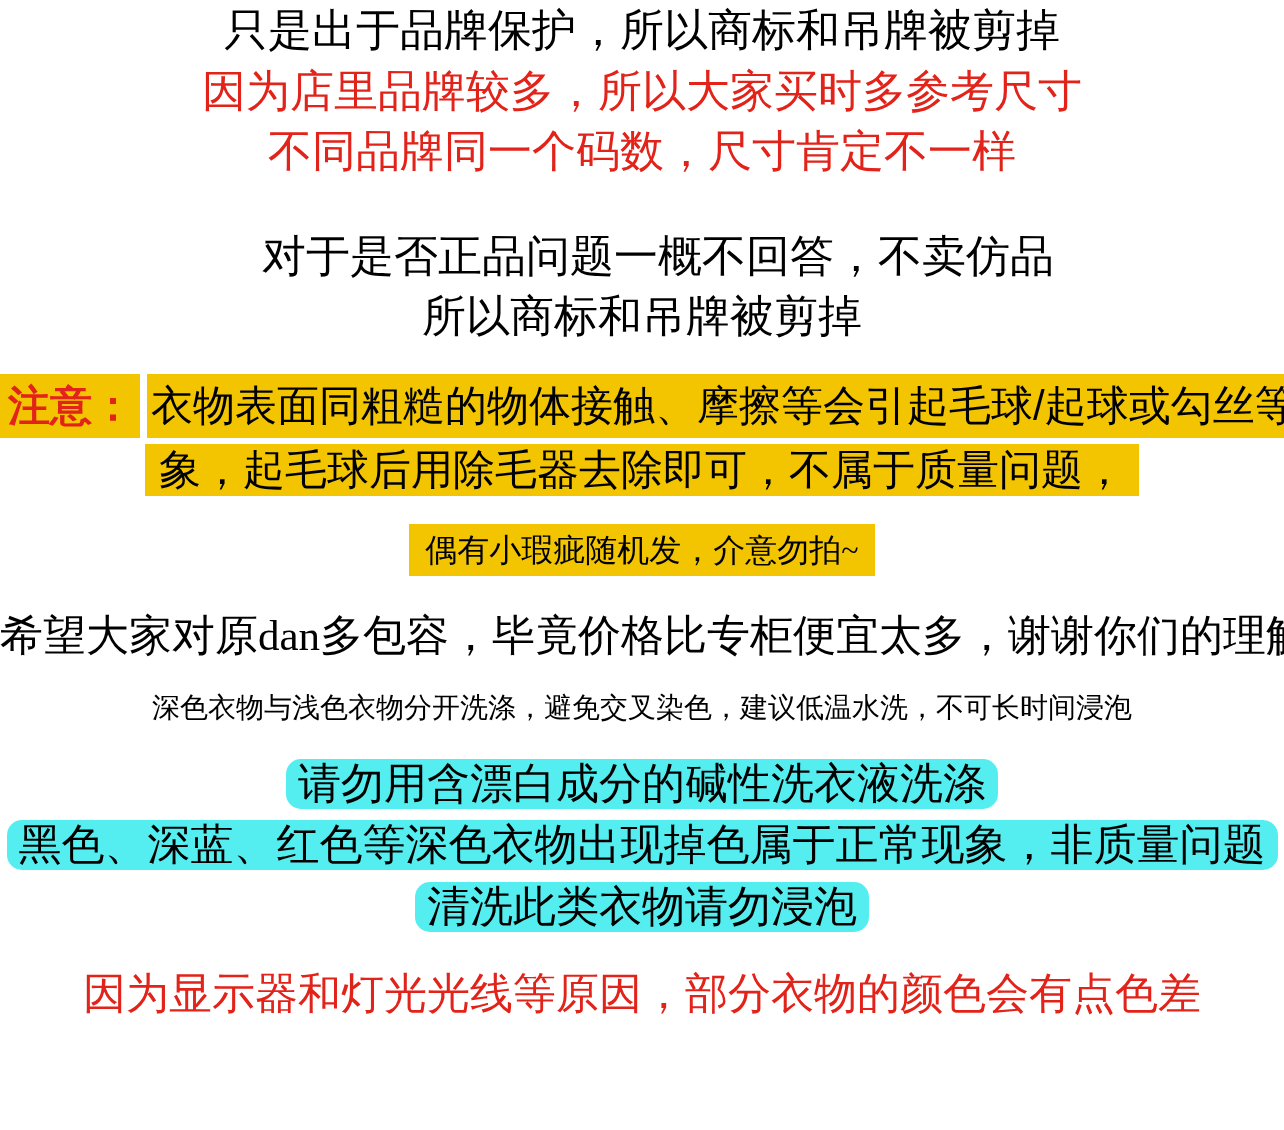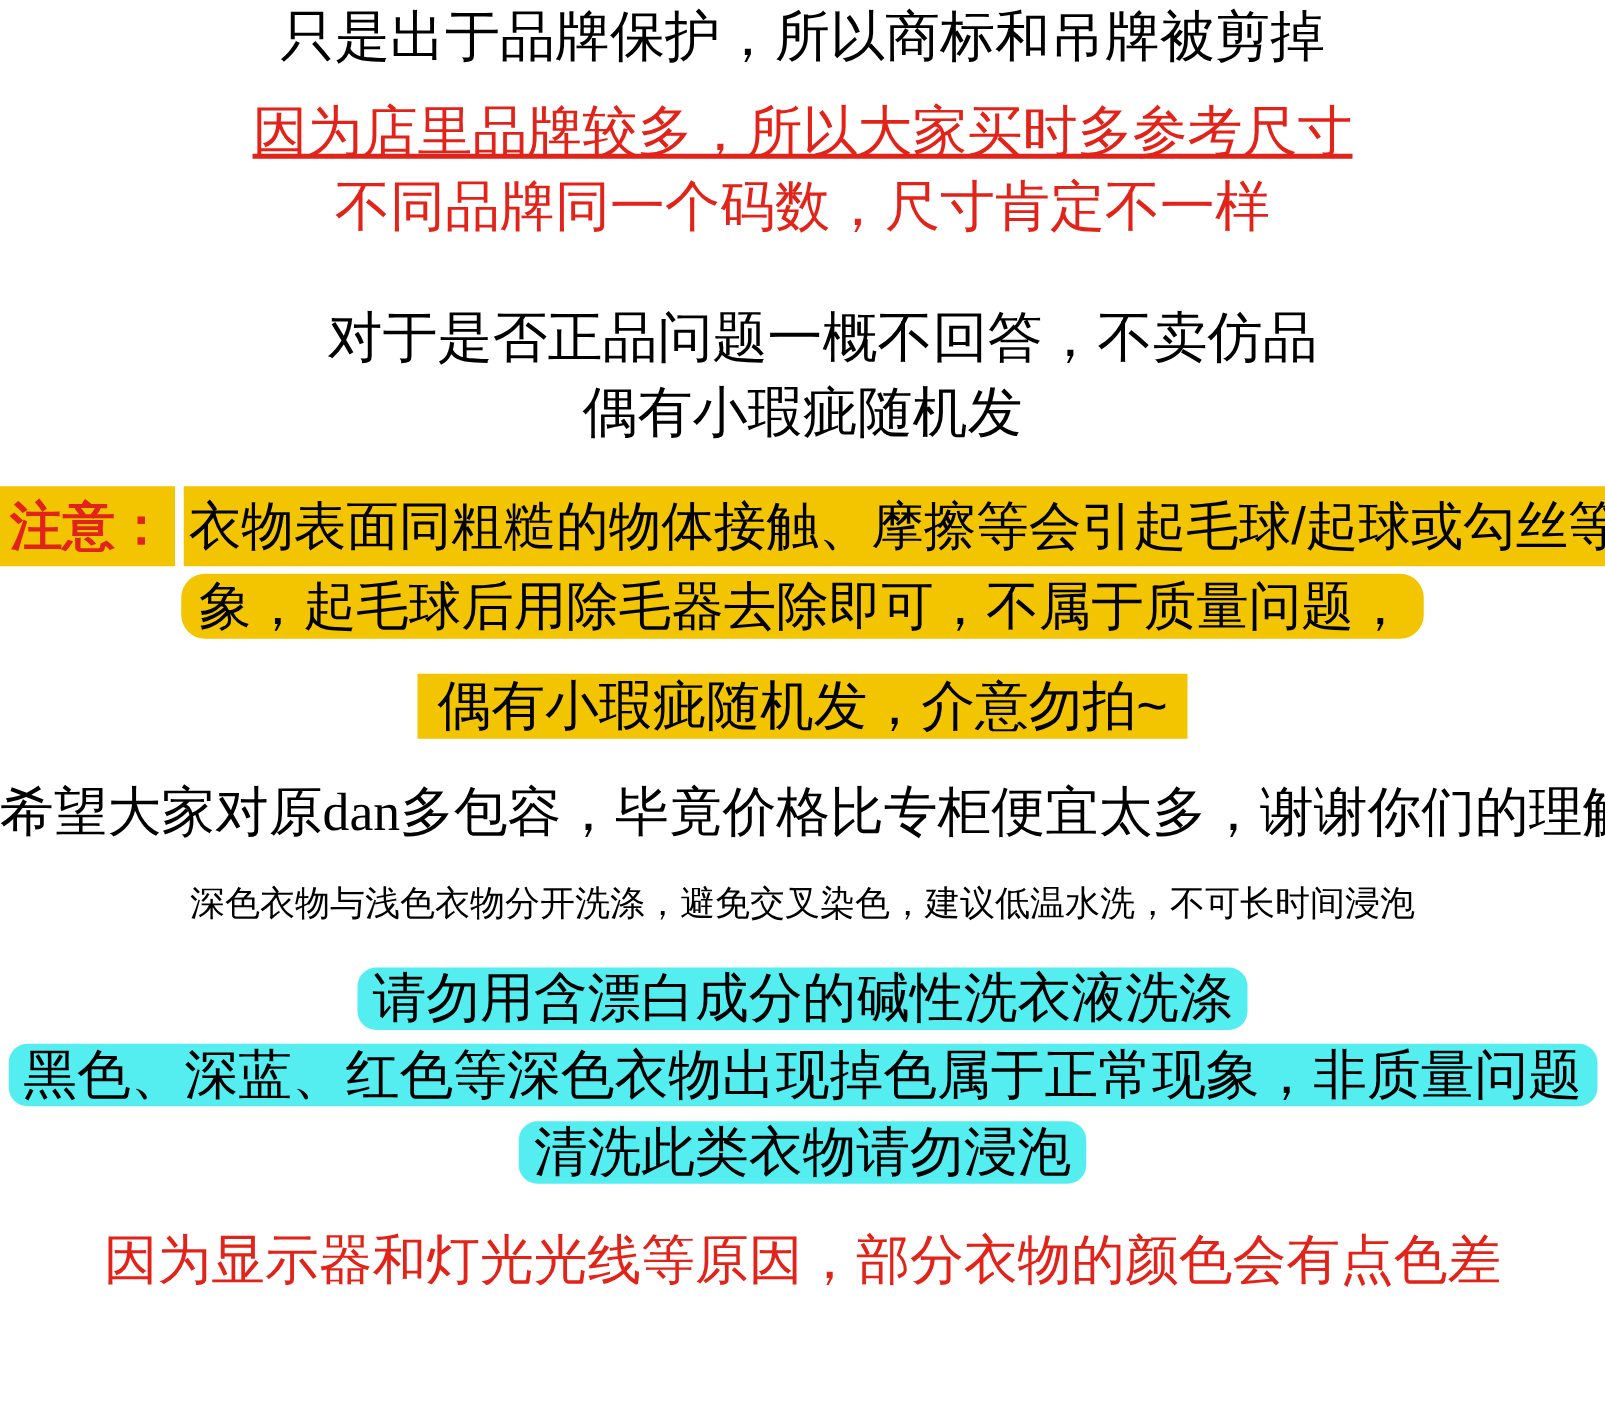--- a/index.html
+++ b/index.html
@@ -24,21 +24,21 @@
     height: 60px;
     color: #000000;
   }
   .latin {
     font-family: "Liberation Serif", "DejaVu Serif", serif;
   }
   .red-text { color: var(--red); }
 
   
   .l-intro1   { margin-top: 28px; }
-  .l-size1    { margin-top: 16px; text-decoration: underline; }
+  .l-size1    { margin-top: 1px; }
   .l-auth1    { margin-top: 45px; padding-left: 32px; }
 
   
   .notice-row1 {
     margin-top: 28px;
     display: flex;
     align-items: stretch;
     height: 64px;
     font-size: 42px;
   }
@@ -66,26 +66,25 @@
     font-size: 42px;
     text-align: center;
     white-space: nowrap;
   }
   .notice-row2 .hl-y {
     display: inline-flex;
     align-items: center;
     height: 52px;
     margin-top: 6px;
     padding: 0 14px;
-    border-radius: 19px;
   }
   .hl-y { background: var(--yellow); }
   .hl-c { background: var(--cyan); border-radius: 15px; }
 
-  .l-flaw { margin-top: 16px; height: 64px; font-size: 43px; }
+  .l-flaw { margin-top: 16px; height: 64px; font-size: 32px; font-family: Liberation Serif, serif; }
   .l-flaw .hl-y {
     display: inline-flex;
     align-items: center;
     height: 52px;
     margin-top: 6px;
     padding: 0 16px;
   }
 
   .l-hope {
     margin-top: 22px;
@@ -131,21 +130,21 @@
 
 
   <div class="line">只是出于品牌保护，所以商标和吊牌被剪掉</div>
 
   <div class="line red-text l-size1">因为店里品牌较多，所以大家买时多参考尺寸</div>
 
   <div class="line red-text">不同品牌同一个码数，尺寸肯定不一样</div>
 
   <div class="line l-auth1">对于是否正品问题一概不回答，不卖仿品</div>
 
-  <div class="line">偶有小瑕疵随机发</div>
+  <div class="line">所以商标和吊牌被剪掉</div>
 
   <div class="notice-row1">
     <span class="notice-label">注意：</span>
     <span class="notice-gap"></span>
     <span class="notice-text">衣物表面同粗糙的物体接触、摩擦等会引起毛球/起球或勾丝等现</span>
   </div>
 
   <div class="notice-row2">
     <span class="hl-y">象，起毛球后用除毛器去除即可，不属于质量问题，</span>
   </div>

